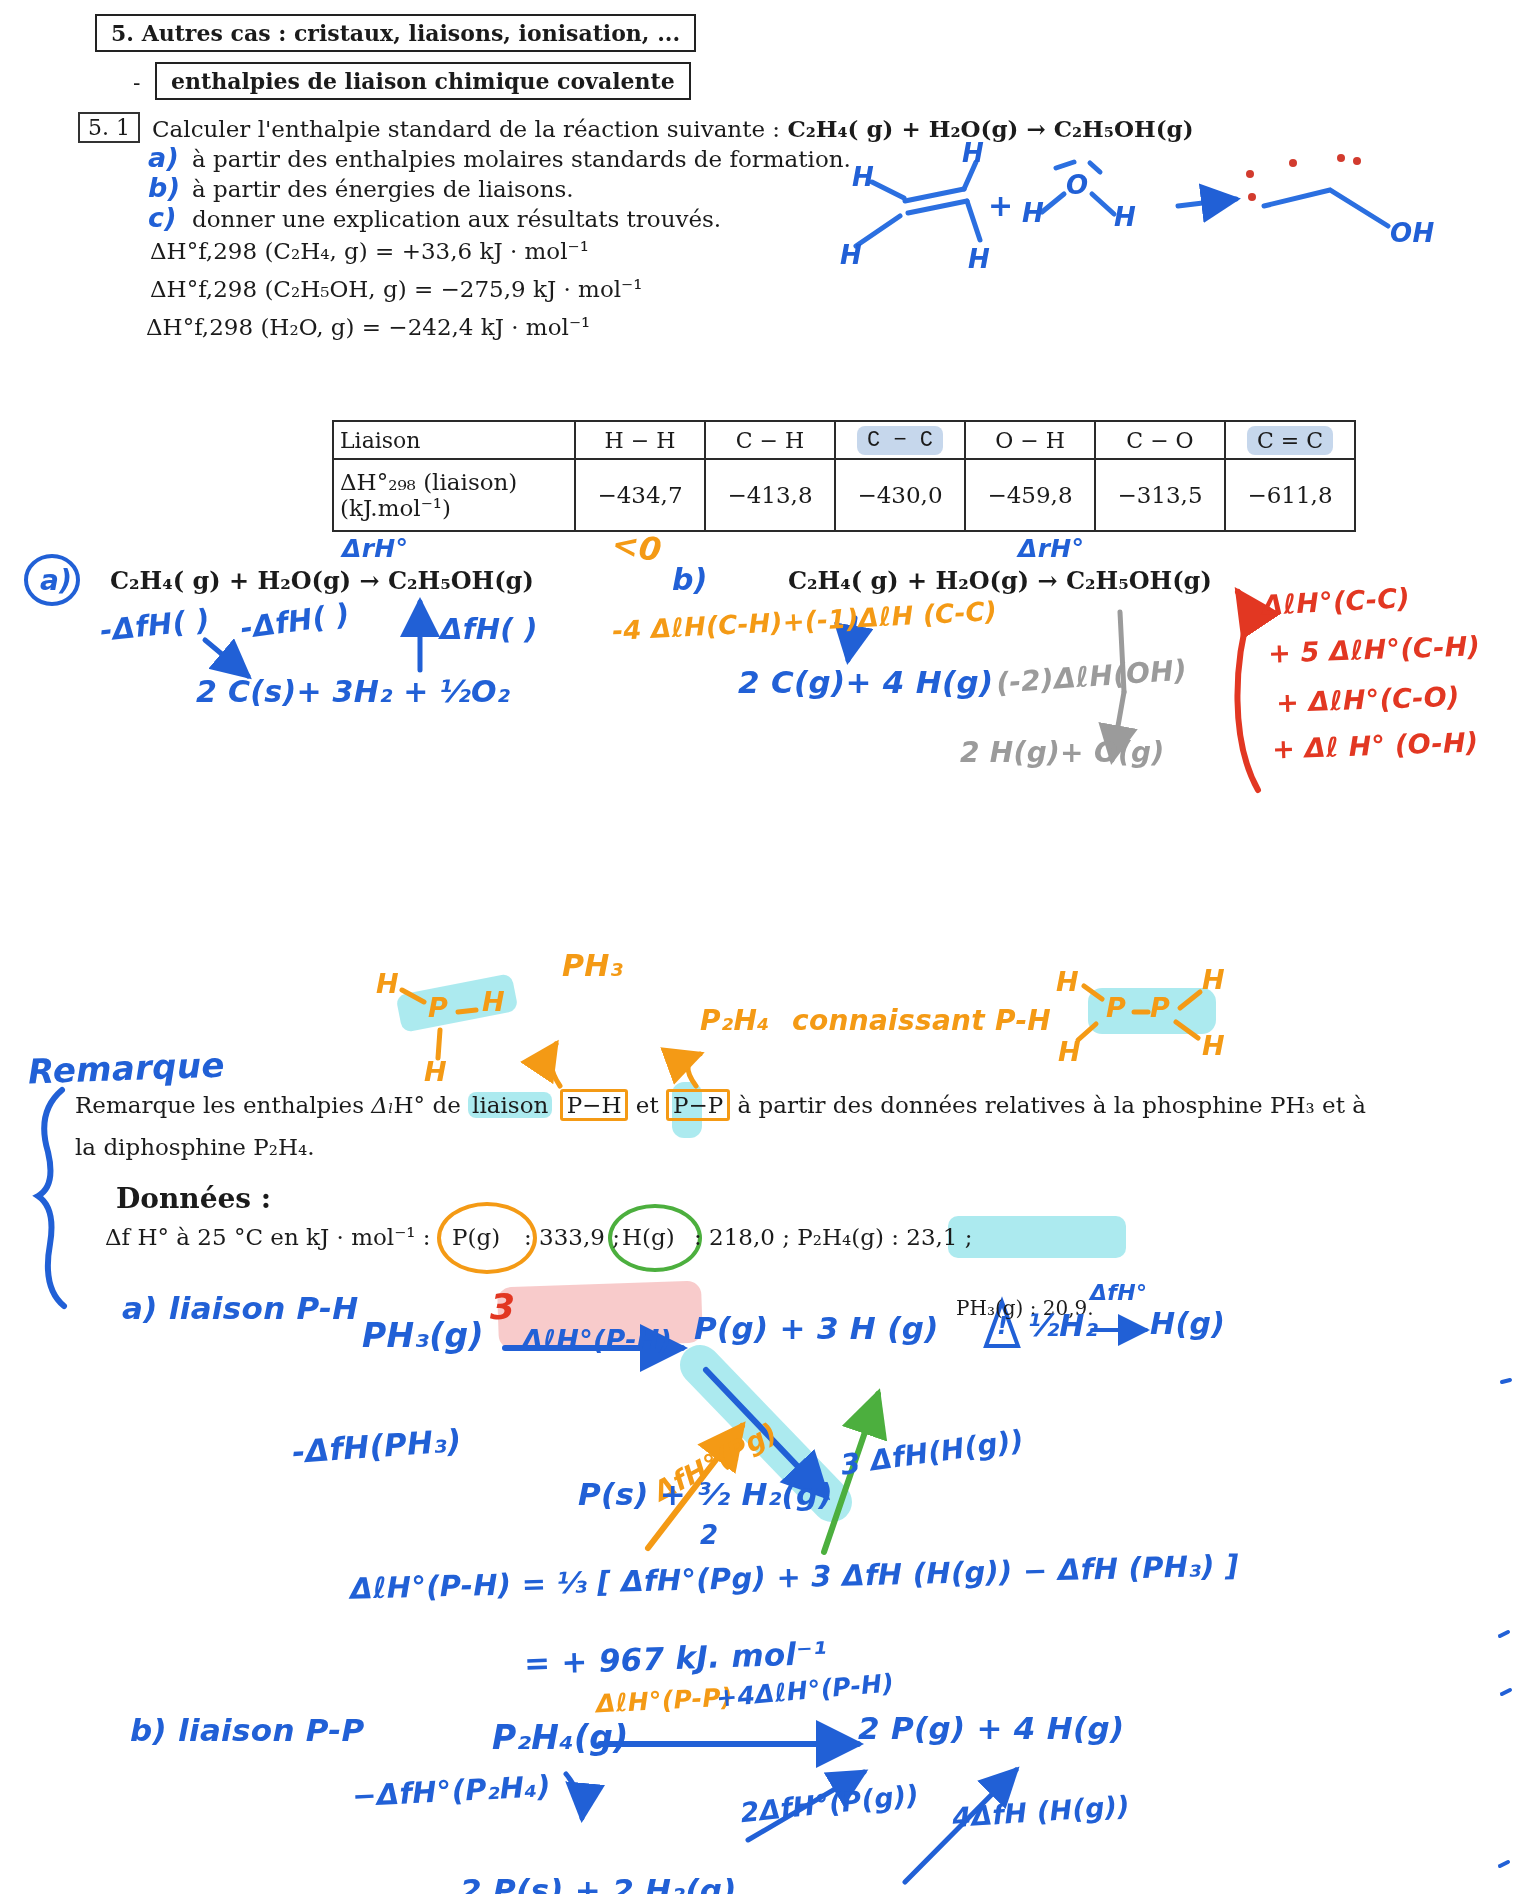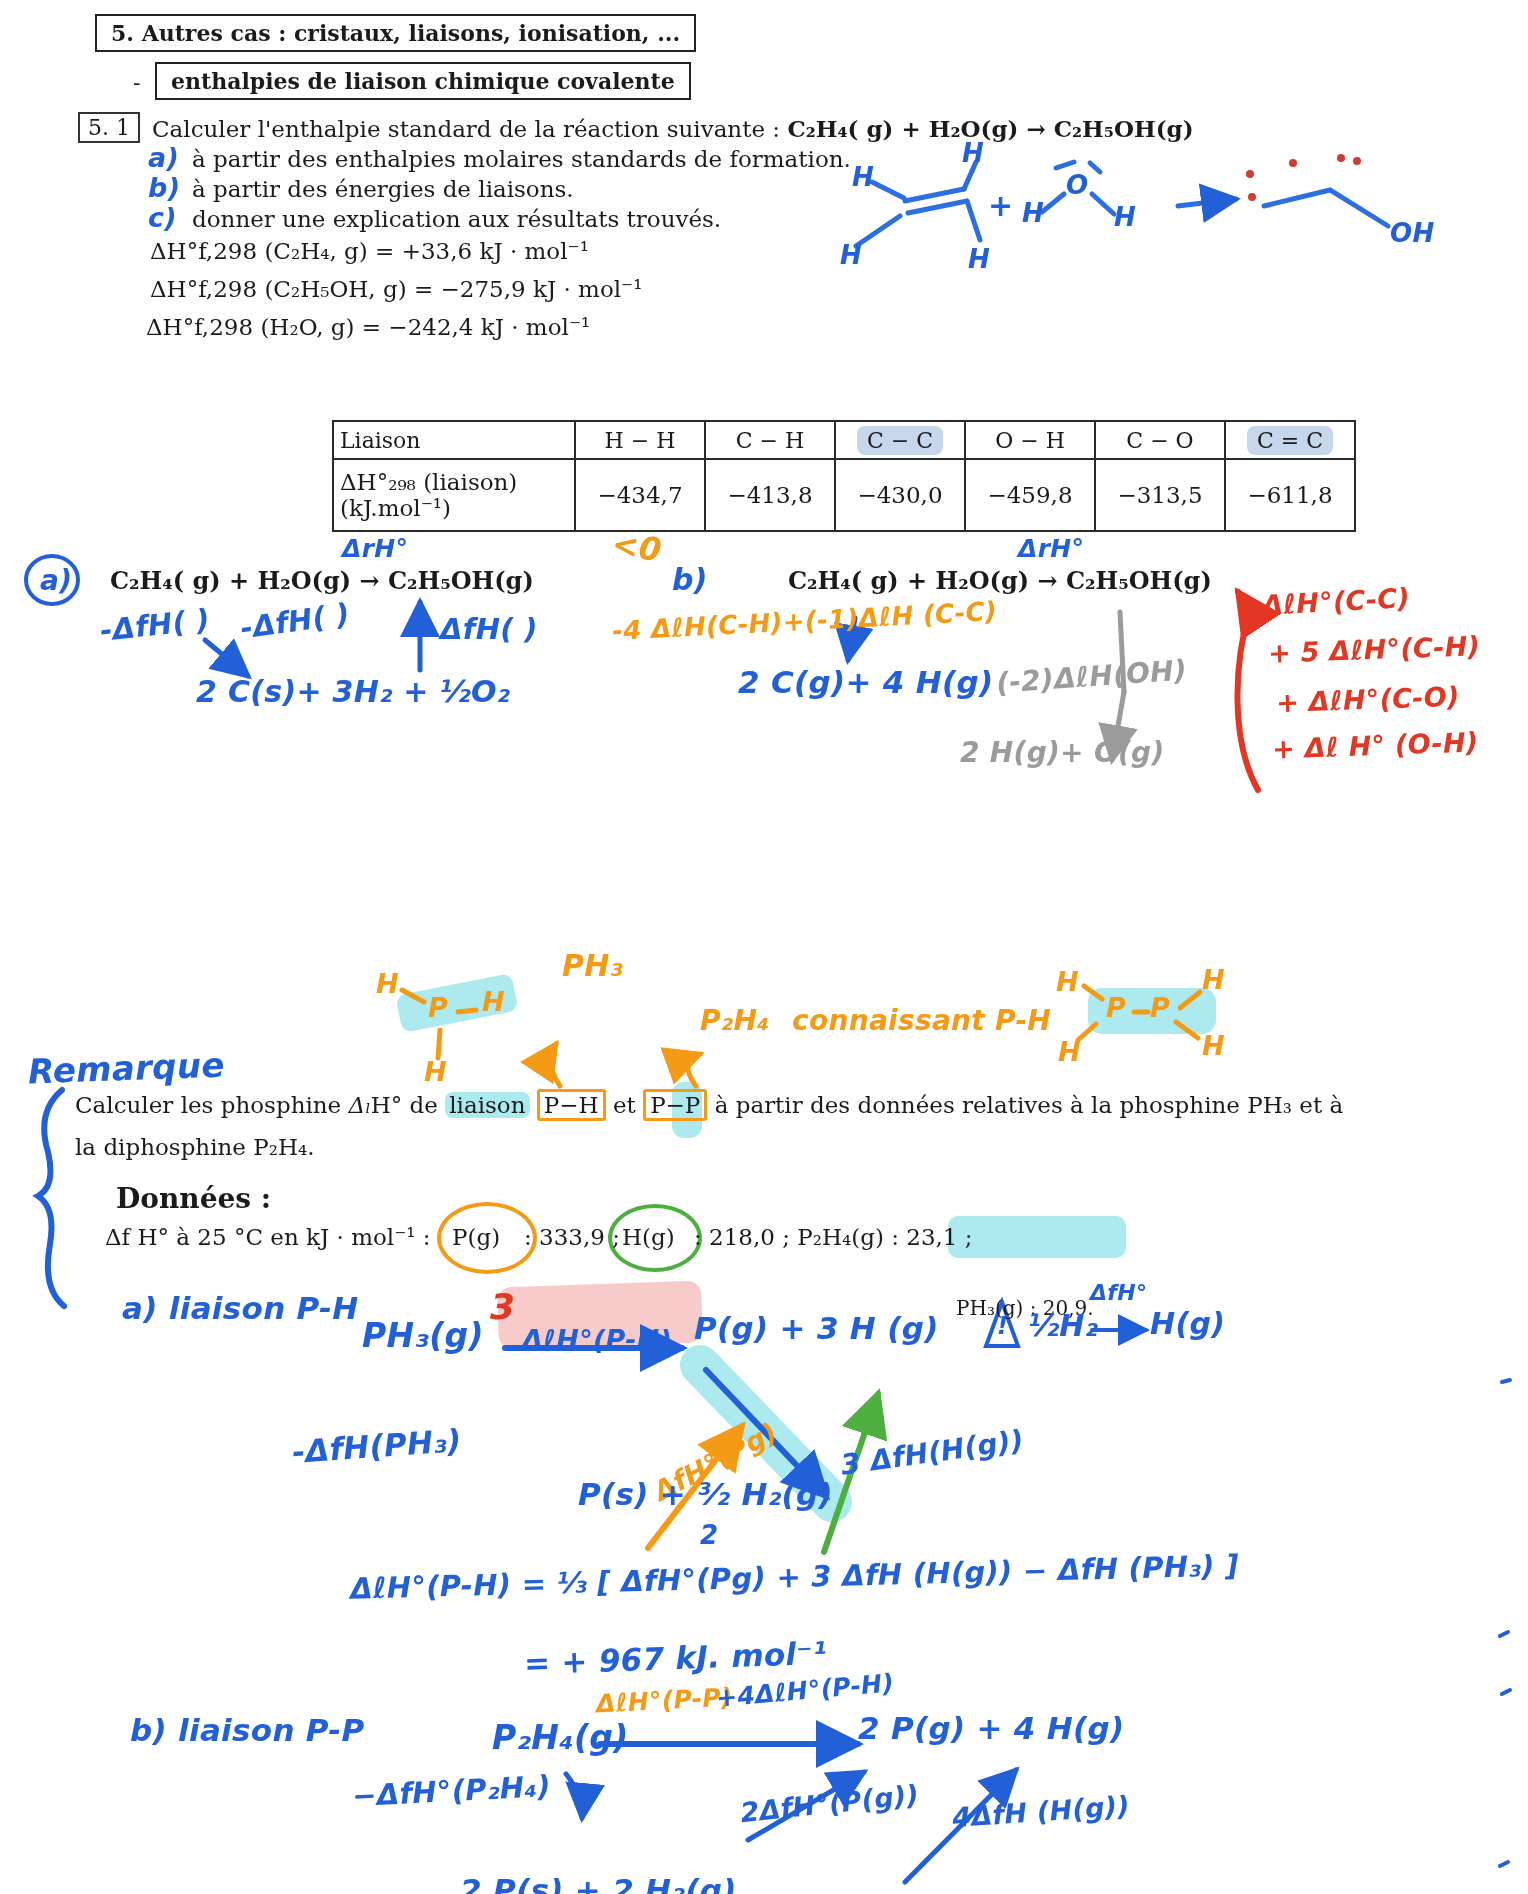--- a/index.html
+++ b/index.html
@@ -172,21 +172,21 @@
   <div class="abs txt hw blue" style="left:1114px;top:202px;font-size:26px;">H</div>
   <div class="abs txt hw blue" style="left:1390px;top:218px;font-size:26px;">OH</div>
 
   <div class="abs" style="left:332px;top:420px;z-index:3;">
     <table class="bonds">
       <tbody>
           <tr>
         <th style="width:228px;text-align:left;">Liaison</th>
         <th style="width:116px;">H − H</th>
         <th style="width:116px;">C − H</th>
-        <th style="width:116px;"><span class="hd-hl">C − C</span></th>
+        <th style="width:116px;font-family:Liberation Mono, monospace;"><span class="hd-hl">C − C</span></th>
         <th style="width:116px;">O − H</th>
         <th style="width:116px;">C − O</th>
         <th style="width:116px;"><span class="hd-hl">C = C</span></th>
       </tr>
       <tr>
         <td style="text-align:left;">
           <div>ΔH°₂₉₈ (liaison)</div>
           <div>(kJ.mol⁻¹)</div>
         </td>
         <td>−434,7</td>
@@ -230,21 +230,21 @@
   <div class="abs txt hw orange" style="left:792px;top:1004px;font-size:28px;">connaissant P-H</div>
   <div class="abs txt hw orange" style="left:1056px;top:966px;font-size:27px;">H</div>
   <div class="abs txt hw orange" style="left:1106px;top:992px;font-size:27px;">P</div>
   <div class="abs txt hw orange" style="left:1150px;top:992px;font-size:27px;">P</div>
   <div class="abs txt hw orange" style="left:1202px;top:964px;font-size:27px;">H</div>
   <div class="abs txt hw orange" style="left:1058px;top:1036px;font-size:27px;">H</div>
   <div class="abs txt hw orange" style="left:1202px;top:1030px;font-size:27px;">H</div>
 
   <div class="abs txt hw blue" style="left:28px;top:1048px;font-size:34px;transform:rotate(-2deg);">Remarque</div>
   <div class="abs txt serif" style="left:75px;top:1092px;font-size:23px;">
-    <span>Calculer les phosphine </span><span style="font-style:italic;">Δₗ</span><span>H°</span><span> de </span><span class="cyan-span">liaison</span><span>&nbsp;</span><span class="obox">P−H</span><span> et </span><span class="obox">P−P</span><span> à partir des données relatives à la phosphine PH₃ et à</span>
+    <span>Remarque les enthalpies </span><span style="font-style:italic;">Δₗ</span><span>H°</span><span> de </span><span class="cyan-span">liaison</span><span>&nbsp;</span><span class="obox">P−H</span><span> et </span><span class="obox">P−P</span><span> à partir des données relatives à la phosphine PH₃ et à</span>
   </div>
   <div class="abs txt serif" style="left:75px;top:1134px;font-size:23px;">la diphosphine P₂H₄.</div>
   <div class="abs txt serif bold" style="left:79px;top:1182px;font-size:28px;margin-left:37px;">Données :</div>
 
   <div class="abs txt serif" style="left:105px;top:1224px;font-size:23px;">Δf H° à 25 °C en kJ · mol⁻¹ :</div>
   <div class="abs txt serif" style="left:452px;top:1224px;font-size:23px;">P(g)</div>
   <div class="abs txt serif" style="left:524px;top:1224px;font-size:23px;">: 333,9 ;</div>
   <div class="abs txt serif" style="left:622px;top:1224px;font-size:23px;">H(g)</div>
   <div class="abs txt serif" style="left:694px;top:1224px;font-size:23px;">: 218,0 ; P₂H₄(g) : 23,1 ;</div>
   <div class="abs txt serif" style="left:956px;top:1296px;font-size:20px;">PH₃(g) : 20,9.</div>

